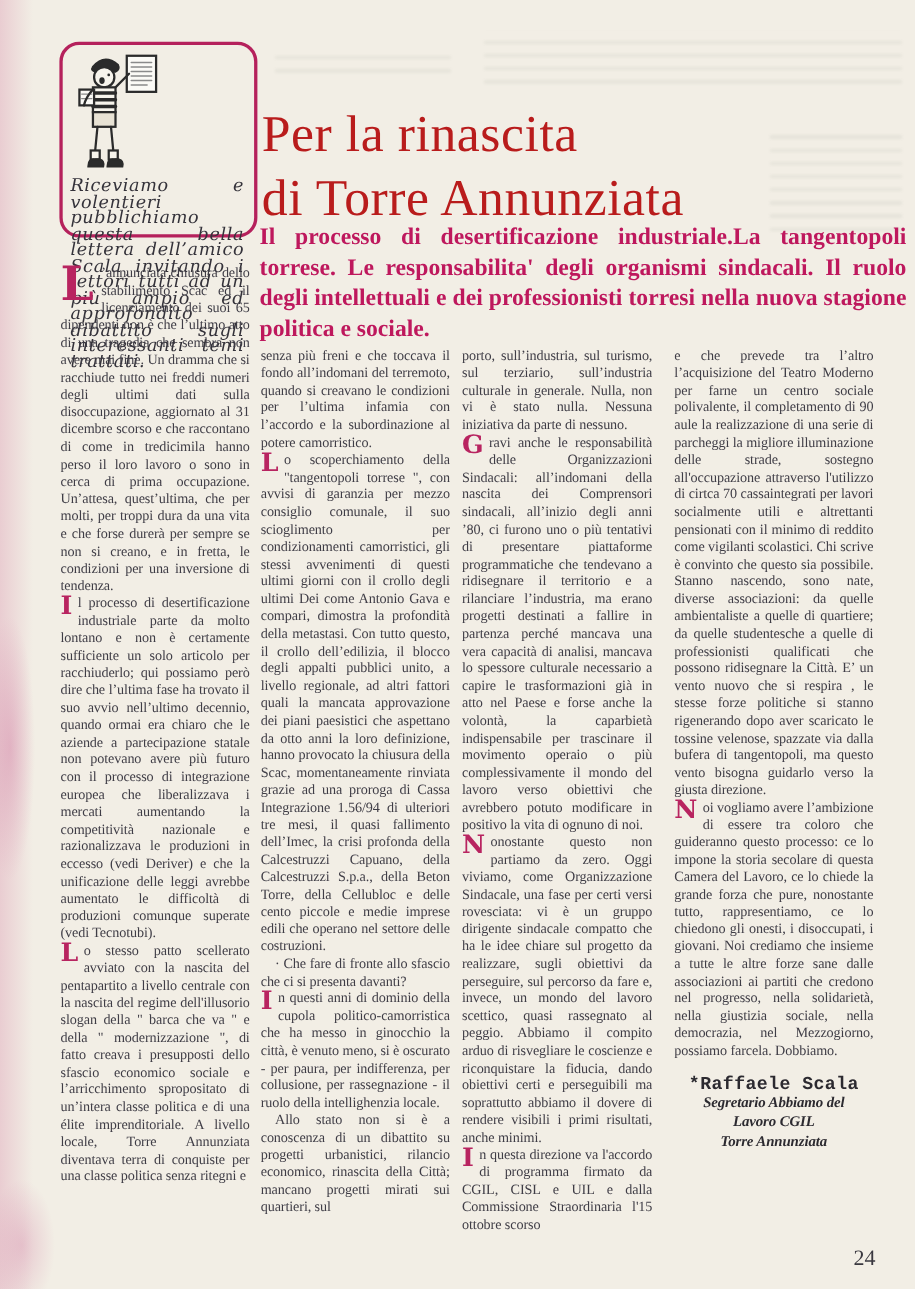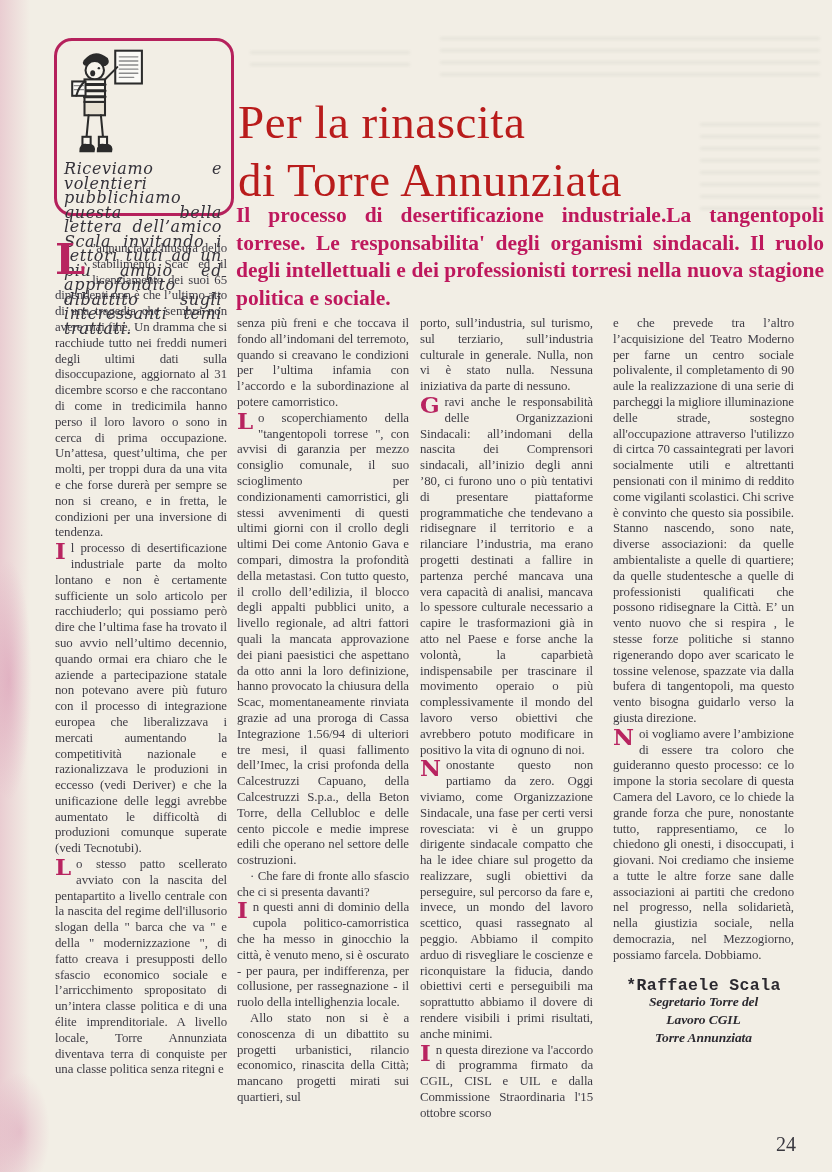--- a/index.html
+++ b/index.html
@@ -154,21 +154,21 @@
     <p><span class="dc sm">G</span><span>ravi anche le responsabilità delle Organizzazioni Sindacali: all’indomani della nascita dei Comprensori sindacali, all’inizio degli anni ’80, ci furono uno o più tentativi di presentare piattaforme programmatiche che tendevano a ridisegnare il territorio e a rilanciare l’industria, ma erano progetti destinati a fallire in partenza perché mancava una vera capacità di analisi, mancava lo spessore culturale necessario a capire le trasformazioni già in atto nel Paese e forse anche la volontà, la caparbietà indispensabile per trascinare il movimento operaio o più complessivamente il mondo del lavoro verso obiettivi che avrebbero potuto modificare in positivo la vita di ognuno di noi.</span></p>
     <p><span class="dc sm">N</span><span>onostante questo non partiamo da zero. Oggi viviamo, come Organizzazione Sindacale, una fase per certi versi rovesciata: vi è un gruppo dirigente sindacale compatto che ha le idee chiare sul progetto da realizzare, sugli obiettivi da perseguire, sul percorso da fare e, invece, un mondo del lavoro scettico, quasi rassegnato al peggio. Abbiamo il compito arduo di risvegliare le coscienze e riconquistare la fiducia, dando obiettivi certi e perseguibili ma soprattutto abbiamo il dovere di rendere visibili i primi risultati, anche minimi.</span></p>
     <p><span class="dc sm">I</span><span>n questa direzione va l'accordo di programma firmato da CGIL, CISL e UIL e dalla Commissione Straordinaria l'15 ottobre scorso</span></p>
   </div>
 
   <div class="col col4">
     <p><span>e che prevede tra l’altro l’acquisizione del Teatro Moderno per farne un centro sociale polivalente, il completamento di 90 aule la realizzazione di una serie di parcheggi la migliore illuminazione delle strade, sostegno all'occupazione attraverso l'utilizzo di cirtca 70 cassaintegrati per lavori socialmente utili e altrettanti pensionati con il minimo di reddito come vigilanti scolastici. Chi scrive è convinto che questo sia possibile. Stanno nascendo, sono nate, diverse associazioni: da quelle ambientaliste a quelle di quartiere; da quelle studentesche a quelle di professionisti qualificati che possono ridisegnare la Città. E’ un vento nuovo che si respira , le stesse forze politiche si stanno rigenerando dopo aver scaricato le tossine velenose, spazzate via dalla bufera di tangentopoli, ma questo vento bisogna guidarlo verso la giusta direzione.</span></p>
     <p><span class="dc sm">N</span><span>oi vogliamo avere l’ambizione di essere tra coloro che guideranno questo processo: ce lo impone la storia secolare di questa Camera del Lavoro, ce lo chiede la grande forza che pure, nonostante tutto, rappresentiamo, ce lo chiedono gli onesti, i disoccupati, i giovani. Noi crediamo che insieme a tutte le altre forze sane dalle associazioni ai partiti che credono nel progresso, nella solidarietà, nella giustizia sociale, nella democrazia, nel Mezzogiorno, possiamo farcela. Dobbiamo.</span></p>
     <div class="sig">
       <div class="name">*Raffaele Scala</div>
-      <div class="role">Segretario Torre del</div>
+      <div class="role">Segretario Abbiamo del</div>
       <div class="role">Lavoro CGIL</div>
       <div class="role">Torre Annunziata</div>
     </div>
   </div>
 
   <div class="page-number">24</div>
 
 </div>
 
 </body></html>

